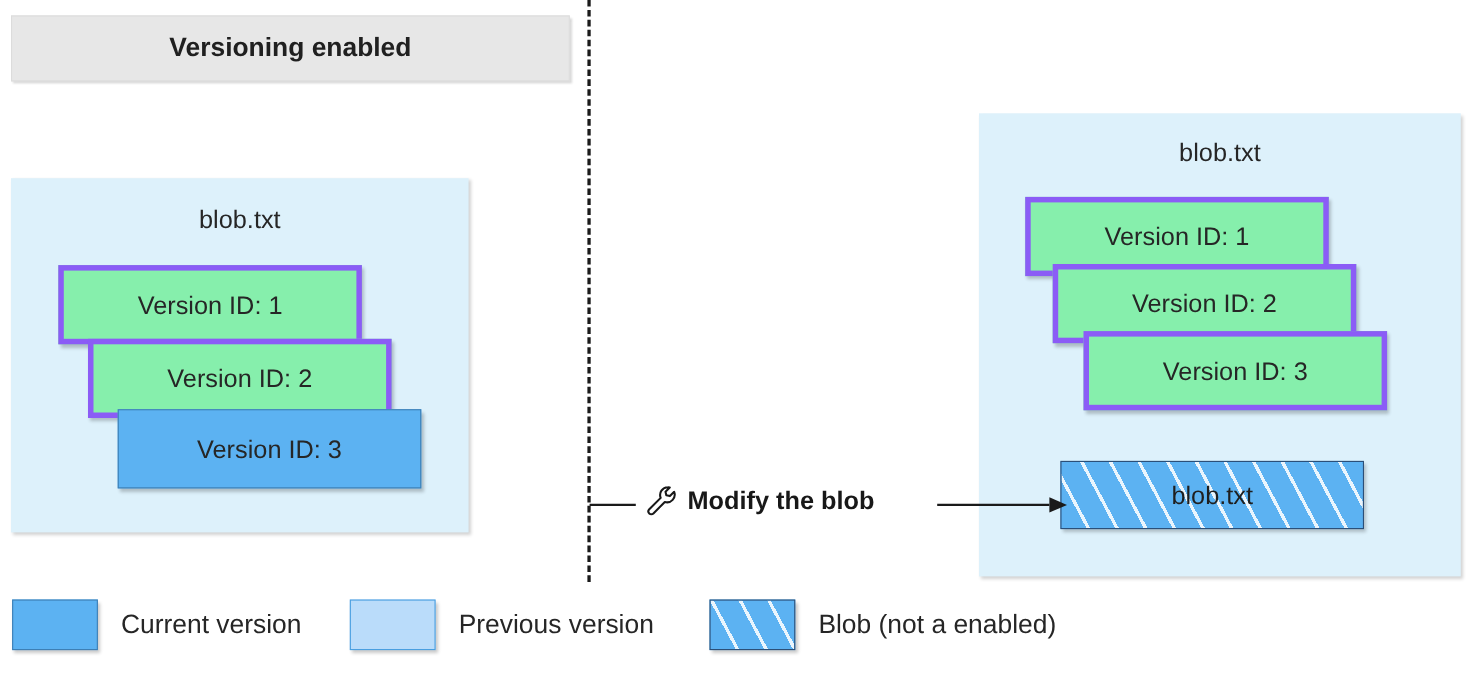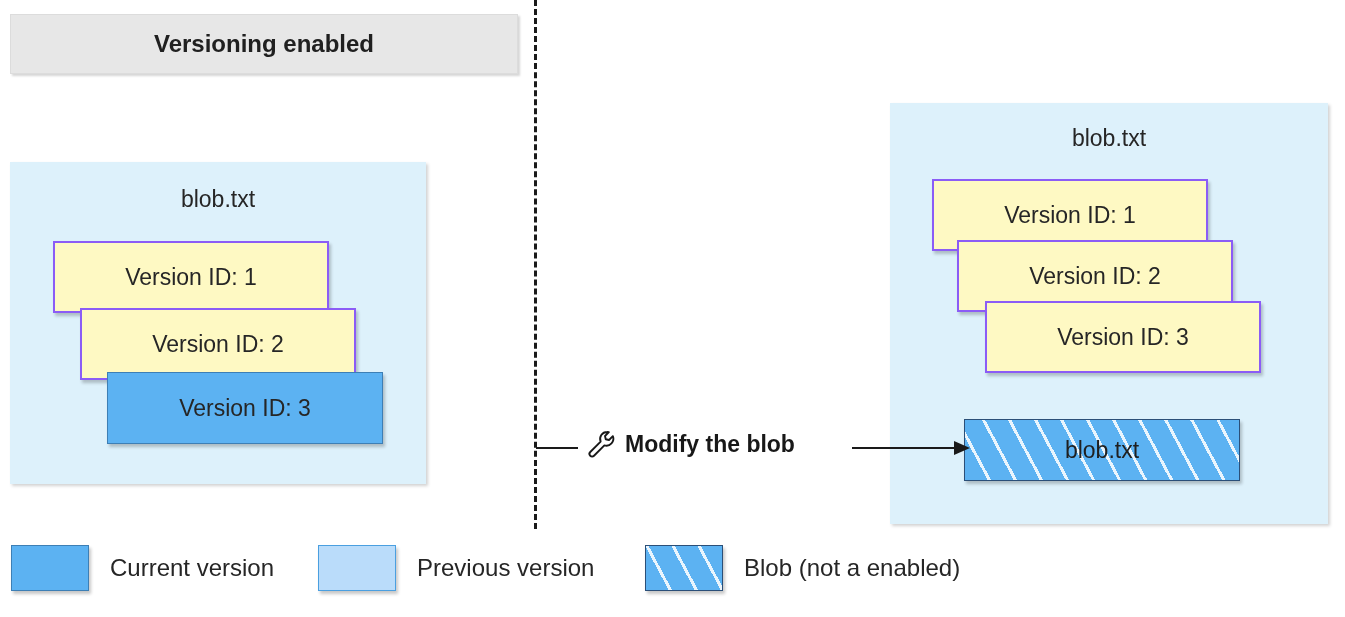--- a/index.html
+++ b/index.html
@@ -71,22 +71,22 @@
     position: absolute;
     display: flex;
     align-items: center;
     justify-content: center;
     font-size: 23px;
     color: #262626;
     box-sizing: border-box;
     box-shadow: 2px 3px 3px rgba(0,0,0,0.22);
   }
   .version-block.previous {
-    background: #fef9c3;
-    border: 2px solid #8b5cf6;
+    background: #86efac;
+    border: 5px solid #8b5cf6;
     align-items: center;
   }
   .version-block.current {
     background: #5cb2f2;
     border: 1px solid #3d7fb5;
   }
 
   
   #l-v1 { left: 43px; top: 79px;  width: 276px; height: 72px; }
   #l-v2 { left: 70px; top: 146px; width: 276px; height: 72px; }
@@ -119,21 +119,21 @@
     align-items: center;
     justify-content: center;
     font-size: 23px;
     color: #1f1f1f;
   }
 
   
   #modify-group {
     position: absolute;
     left: 534px;
-    top: 429px;
+    top: 440px;
     width: 436px;
     height: 38px;
   }
   #modify-label {
     position: absolute;
     left: 52px;
     top: 0px;
     display: flex;
     align-items: center;
     gap: 9px;

